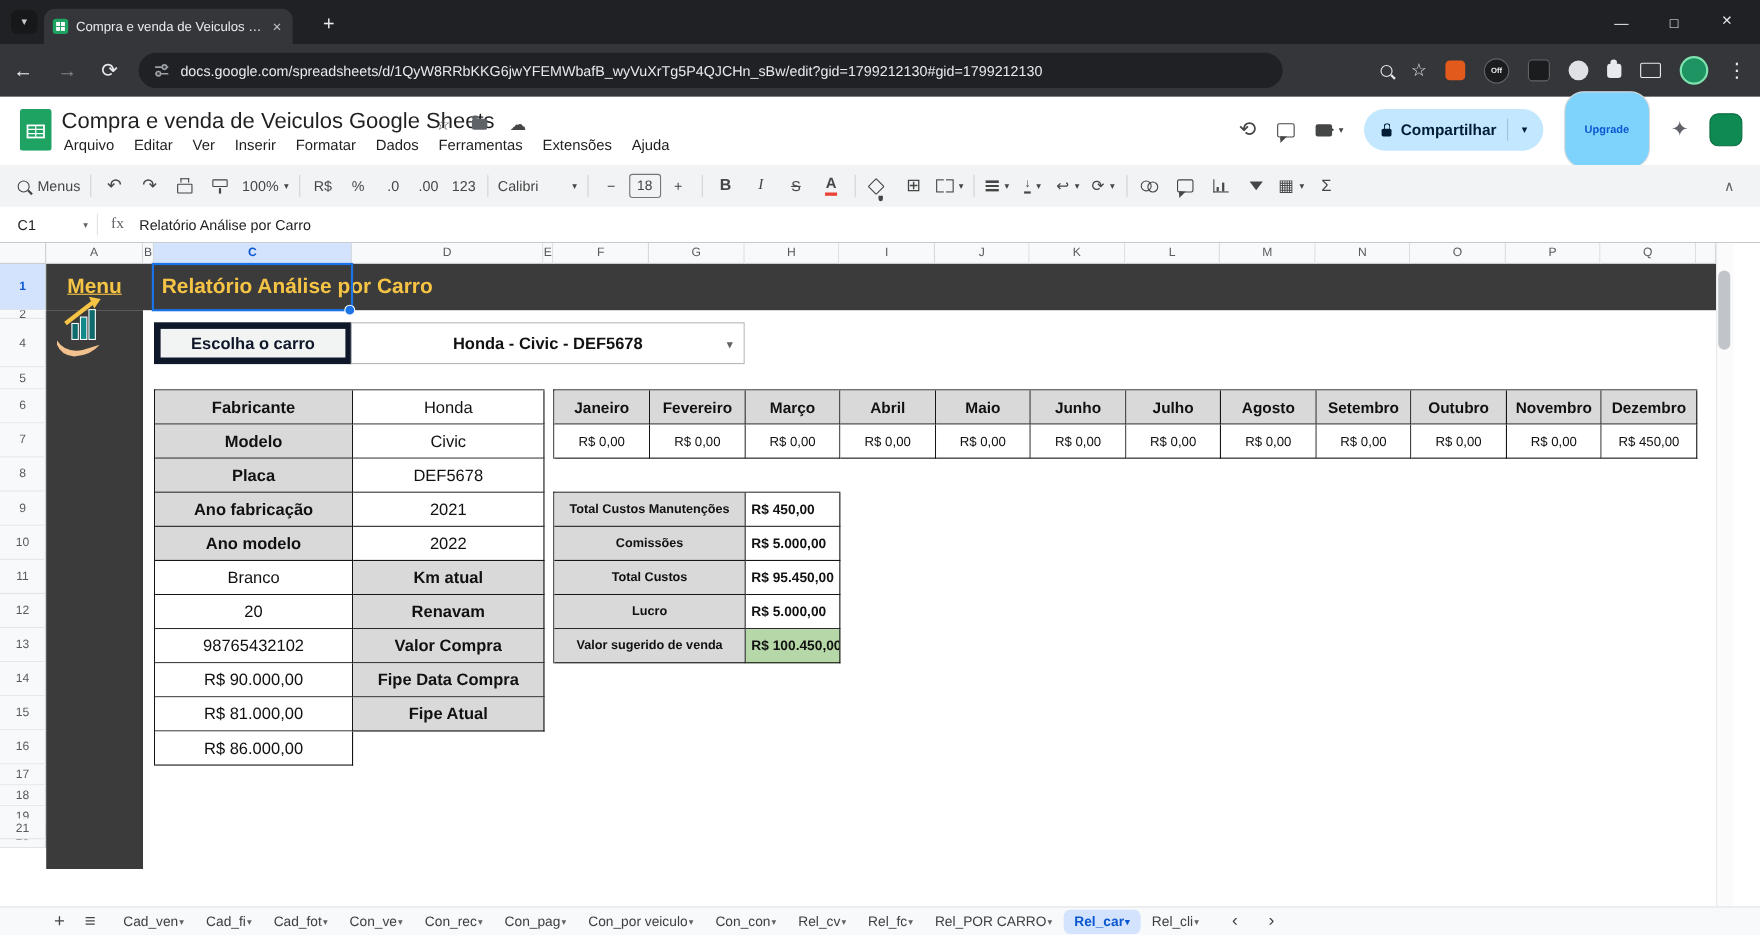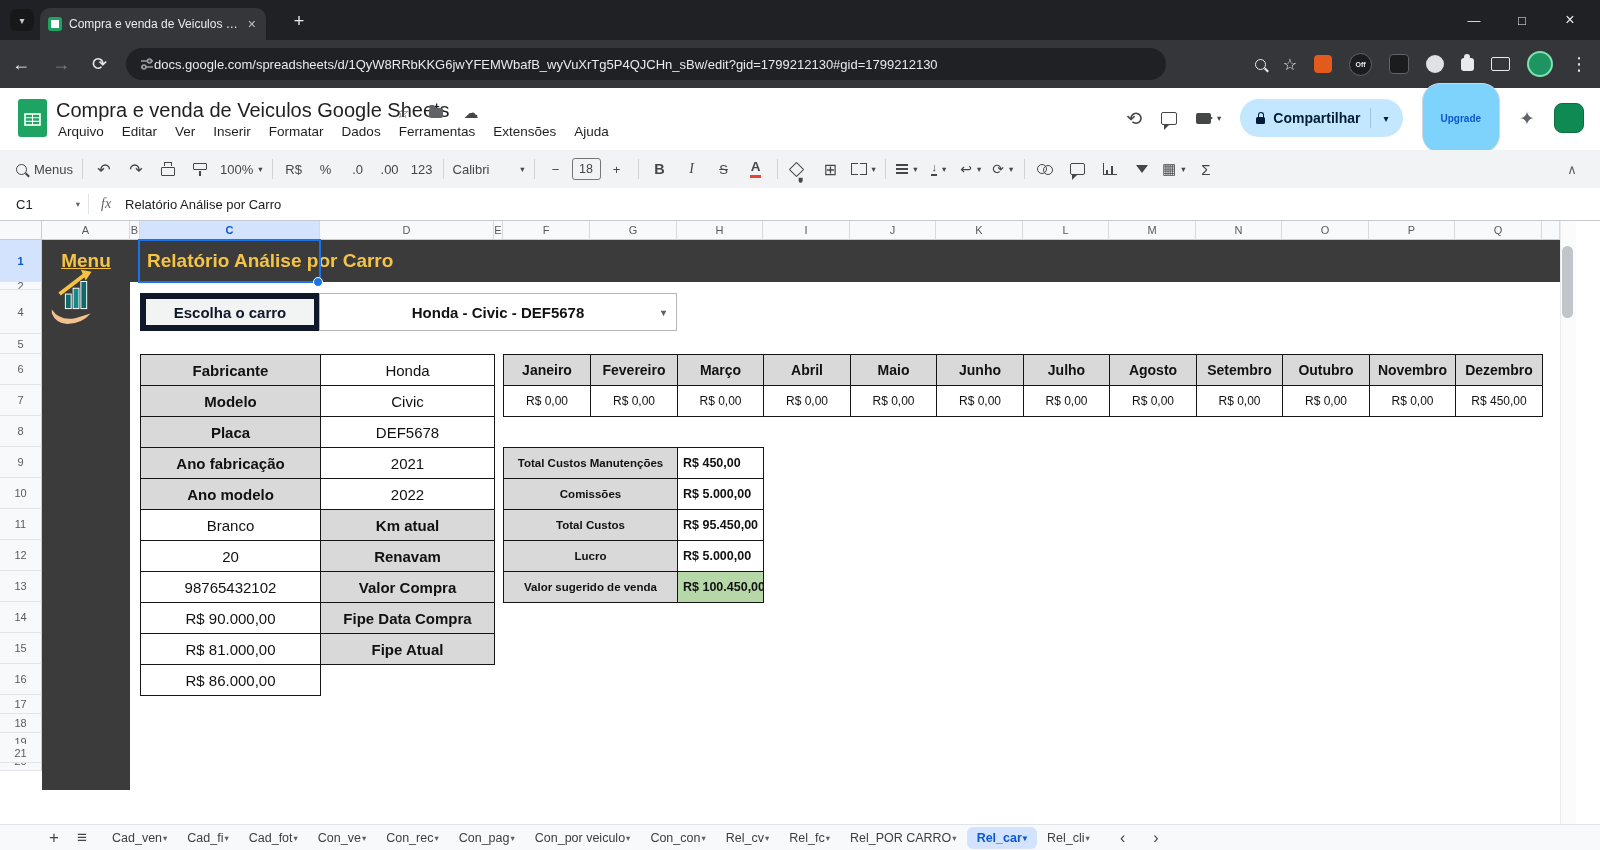--- a/index.html
+++ b/index.html
@@ -22,21 +22,21 @@
           display:flex;align-items:center;justify-content:center}
   .wctls{position:absolute;right:6px;top:0;height:40px;display:flex}
   .wctl{width:48px;height:40px;display:flex;align-items:center;justify-content:center;color:#e8eaed;font-size:13px}
 
   
   .navbar{position:absolute;left:0;top:40px;width:1600px;height:48px;background:#35363a}
   .nav-left{position:absolute;left:12px;top:0;height:48px;display:flex;align-items:center;gap:22px}
   .nav-ic{color:#e8eaed;font-size:18px}
   .nav-ic.disabled{color:#7d8288}
   .urlpill{position:absolute;left:126px;top:8px;width:1040px;height:32px;background:#202124;border-radius:16px;
-           display:flex;align-items:center;padding:0 14px;box-sizing:border-box;}
+           display:flex;align-items:center;padding:0 14px;box-sizing:border-box;gap:10px}
   .urltext{color:#e8eaed;font-size:13px;white-space:nowrap;overflow:hidden}
   .nav-right{position:absolute;right:12px;top:0;height:48px;display:flex;align-items:center;gap:17px}
   .lens{width:9px;height:9px;border:1.7px solid #e8eaed;border-radius:50%;position:relative;display:inline-block}
   .lens::after{content:"";position:absolute;width:5px;height:1.7px;background:#e8eaed;transform:rotate(45deg);right:-4px;bottom:-2px}
   .lens.dark{border-color:#444746}.lens.dark::after{background:#444746}
   .ext-orange{width:18px;height:18px;border-radius:4px;background:#e25a1c}
   .ext-off{width:21px;height:21px;border-radius:50%;background:#1b1c1e;border:1px solid #5f6368;color:#e8eaed;
            font-size:7px;font-weight:bold;display:flex;align-items:center;justify-content:center}
   .ext-dark{width:18px;height:18px;border-radius:4px;background:#1b1c1e;border:1px solid #5f6368}
   .ext-circle{width:18px;height:18px;border-radius:50%;background:#dfe1e5}
@@ -100,21 +100,21 @@
   .i-chart::before{content:"";position:absolute;left:2px;bottom:0;width:2.6px;height:4px;background:#444746}
   .i-chart::after{content:"";position:absolute;left:7px;bottom:0;width:2.6px;height:8px;background:#444746}
   .i-filter{width:0;height:0;border-left:6px solid transparent;border-right:6px solid transparent;border-top:8px solid #444746}
 
   
   .formulabar{position:absolute;left:0;top:188px;width:1600px;height:33px;background:#fff;border-bottom:1px solid #c7cace;
               display:flex;align-items:center;box-sizing:border-box}
   .namebox{width:88px;padding-left:16px;font-size:13px;color:#202124;display:flex;align-items:center;justify-content:space-between;box-sizing:border-box}
   .fb-caret{font-size:8.5px;color:#5f6368;margin-right:8px}
   .fb-sep{width:1px;height:20px;background:#e0e3e7}
-  .fx{font-family:"Liberation Serif",serif;font-style:italic;color:#5f6368;font-size:14px;margin:0 14px 0 12px}
+  .fx{font-family:"Liberation Serif",serif;color:#5f6368;font-size:14px;margin:0 14px 0 12px}
   .fb-text{font-size:13px;color:#202124}
 
   
   .grid{position:absolute;left:0;top:221px;width:1600px;height:603px;background:#fff}
   .corner{position:absolute;left:0;top:0;width:42px;height:19px;background:#f8f9fa;border-right:1px solid #c9ccd0;border-bottom:1px solid #c9ccd0;box-sizing:border-box}
   .colh{position:absolute;top:0;height:19px;line-height:19px;text-align:center;font-size:11px;color:#575b5f;
         background:#f8f9fa;border-right:1px solid #d7dadd;border-bottom:1px solid #c9ccd0;box-sizing:border-box;overflow:hidden}
   .colh-sel{background:#d3e3fd;color:#0b57d0;font-weight:bold}
   .rowh{position:absolute;left:0;width:42px;background:#f8f9fa;border-bottom:1px solid #e2e4e7;border-right:1px solid #c9ccd0;
         box-sizing:border-box;display:flex;align-items:center;justify-content:center;font-size:11px;color:#575b5f;overflow:hidden}

